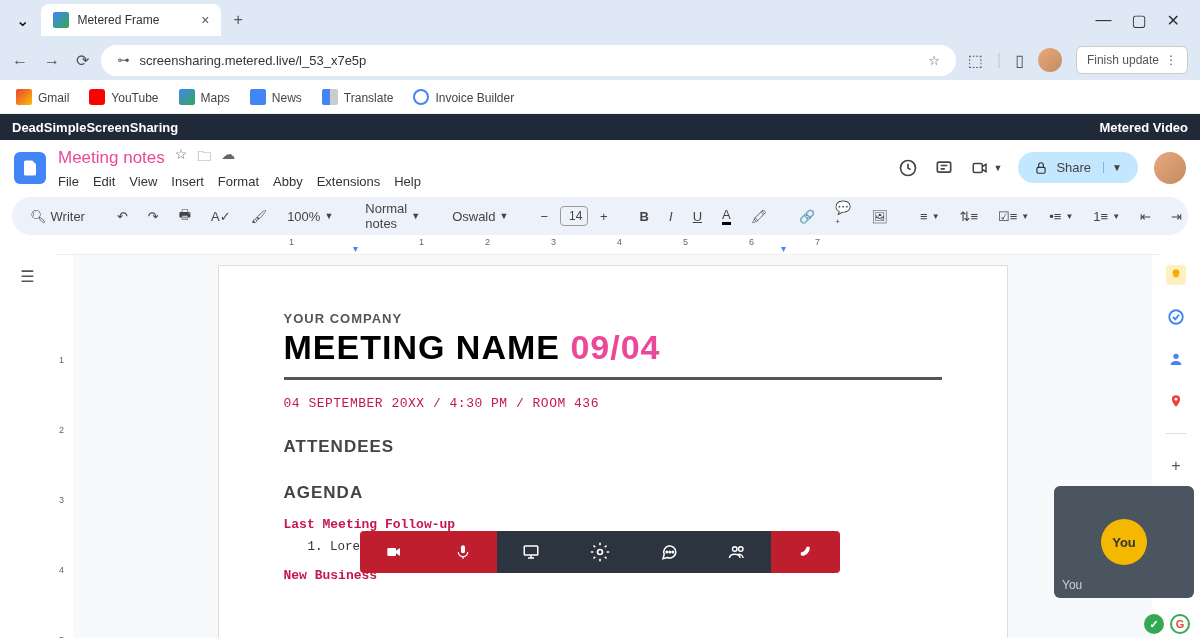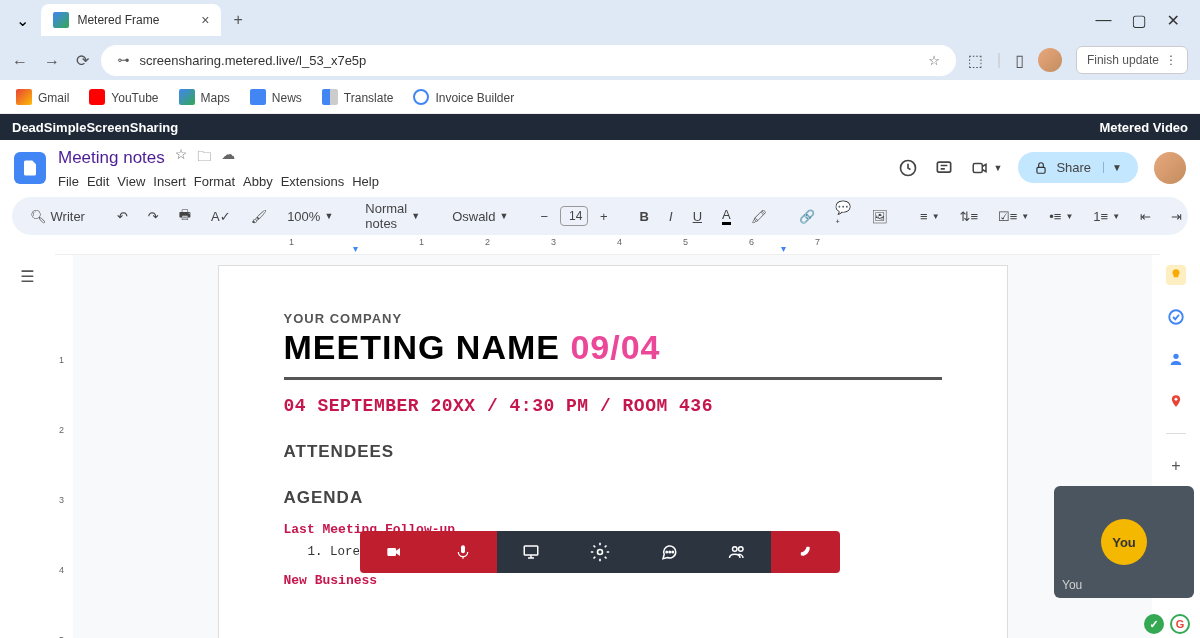--- a/index.html
+++ b/index.html
@@ -21,23 +21,23 @@
 .finish-btn{background:#fff;border:1px solid #ccc;border-radius:6px;padding:6px 10px;font-size:12px;display:flex;align-items:center;gap:6px}
 .bookmarks{background:#fff;height:34px;display:flex;align-items:center;padding:0 16px;gap:20px;font-size:12px;color:#444;border-bottom:1px solid #eee}
 .bm-item{display:flex;align-items:flex-end;gap:6px;cursor:pointer}
 .bm-ico{width:16px;height:16px;border-radius:2px}
 .banner{background:#1f2937;color:#fff;height:26px;display:flex;align-items:center;padding:0 12px;font-size:13px;font-weight:600}
 .banner-right{margin-left:auto}
 .docs-hdr{background:#fff;padding:6px 14px;display:flex;align-items:center}
 .docs-logo{width:32px;height:32px;background:#4285f4;border-radius:6px;display:flex;align-items:center;justify-content:center;color:#fff;font-size:16px;margin-right:12px}
 .docs-title-area{display:flex;flex-direction:column;gap:2px}
 .docs-title-row{display:flex;align-items:center;gap:10px}
-.docs-title{font-size:17px;color:#4c1d95}
+.docs-title{font-size:17px;color:#ec4899}
 .docs-title-icons{display:flex;gap:10px;color:#666;font-size:14px}
-.docs-menu{display:flex;gap:8px;font-size:13px;color:#333;margin-top:2px}
+.docs-menu{display:flex;gap:14px;font-size:13px;color:#333;margin-top:2px}
 .docs-hdr-right{margin-left:auto;display:flex;align-items:center;gap:16px;color:#444}
 .share-btn{background:#c3e7ff;border-radius:30px;padding:8px 16px;font-size:13px;display:flex;align-items:center;gap:8px}
 .share-chev{border-left:1px solid #8ab4d4;padding-left:8px;margin-left:4px;font-size:10px}
 .avatar-md{width:32px;height:32px;border-radius:50%;background:linear-gradient(135deg,#e8a87c,#c38d5f)}
 .toolbar{background:#edf2fa;border-radius:24px;margin:2px 12px;height:38px;display:flex;align-items:center;padding:0 10px;gap:4px;font-size:13px;color:#444}
 .tb-item{padding:5px 8px;border-radius:4px;cursor:pointer;display:flex;align-items:center;gap:4px}
 .tb-sep{width:1px;height:20px;background:#c7c7c7;margin:0 4px}
 .fontsize-box{border:1px solid #999;border-radius:4px;padding:2px 8px;font-size:12px;min-width:28px;text-align:center}
 .ruler{height:18px;background:#fff;position:relative;margin-left:55px;margin-right:40px;font-size:9px;color:#666;border-bottom:1px solid #eee}
 .ruler-mark{position:absolute;top:0}
@@ -45,21 +45,21 @@
 .workspace{position:relative;height:420px;display:flex;background:#f8f9fa}
 .left-rail{width:55px;background:#fff;display:flex;justify-content:center;padding-top:12px;color:#555}
 .vruler{width:18px;background:#fff;position:relative;font-size:9px;color:#666}
 .vruler-mark{position:absolute;left:4px}
 .page-area{flex:1;overflow:auto;padding:10px 0;display:flex;justify-content:center}
 .page{width:790px;background:#fff;border:1px solid #ddd;padding:45px 65px;min-height:900px}
 .company{font-family:"Arial Narrow",sans-serif;font-size:13px;letter-spacing:1px;color:#555;font-weight:600}
 .meeting-title{font-family:"Arial Narrow",sans-serif;font-size:34px;font-weight:700;letter-spacing:1px;margin-top:2px}
 .meeting-date{color:#ec4899;font-weight:700}
 .hr-thick{border:none;border-top:3px solid #555;margin:10px 0 16px 0}
-.pink-meta{font-family:"Courier New",monospace;color:#c5174e;font-size:18px;font-weight:700;letter-spacing:.5px}
+.pink-meta{font-family:"Courier New",monospace;color:#c5174e;font-size:13px;font-weight:400;letter-spacing:.5px}
 .sect-h{font-family:"Arial Narrow",sans-serif;font-size:17px;font-weight:700;letter-spacing:1px;margin-top:26px;color:#444}
 .mono{font-family:"Courier New",monospace;font-size:12.5px;color:#333;margin-top:8px}
 .pink-sub{font-family:"Courier New",monospace;color:#c5174e;font-size:13px;font-weight:700;margin-top:14px}
 .ol-item{font-family:"Courier New",monospace;font-size:12.5px;color:#333;margin-top:8px;margin-left:24px}
 .right-rail{width:48px;background:#fff;display:flex;flex-direction:column;align-items:center;padding-top:10px;gap:22px;color:#555;font-size:16px}
 .rr-ico{width:20px;height:20px;display:flex;align-items:center;justify-content:center;cursor:pointer}
 .meet-bar{position:absolute;bottom:65px;left:50%;transform:translateX(-50%);width:480px;height:42px;background:#be1e2d;border-radius:4px;display:flex;overflow:hidden}
 .mb-seg{flex:1;display:flex;align-items:center;justify-content:center;color:#fff;font-size:18px;cursor:pointer}
 .mb-dark{background:#2c3440}
 .you-pip{position:absolute;right:6px;bottom:40px;width:140px;height:112px;background:#4a5560;border-radius:6px;display:flex;align-items:center;justify-content:center}

